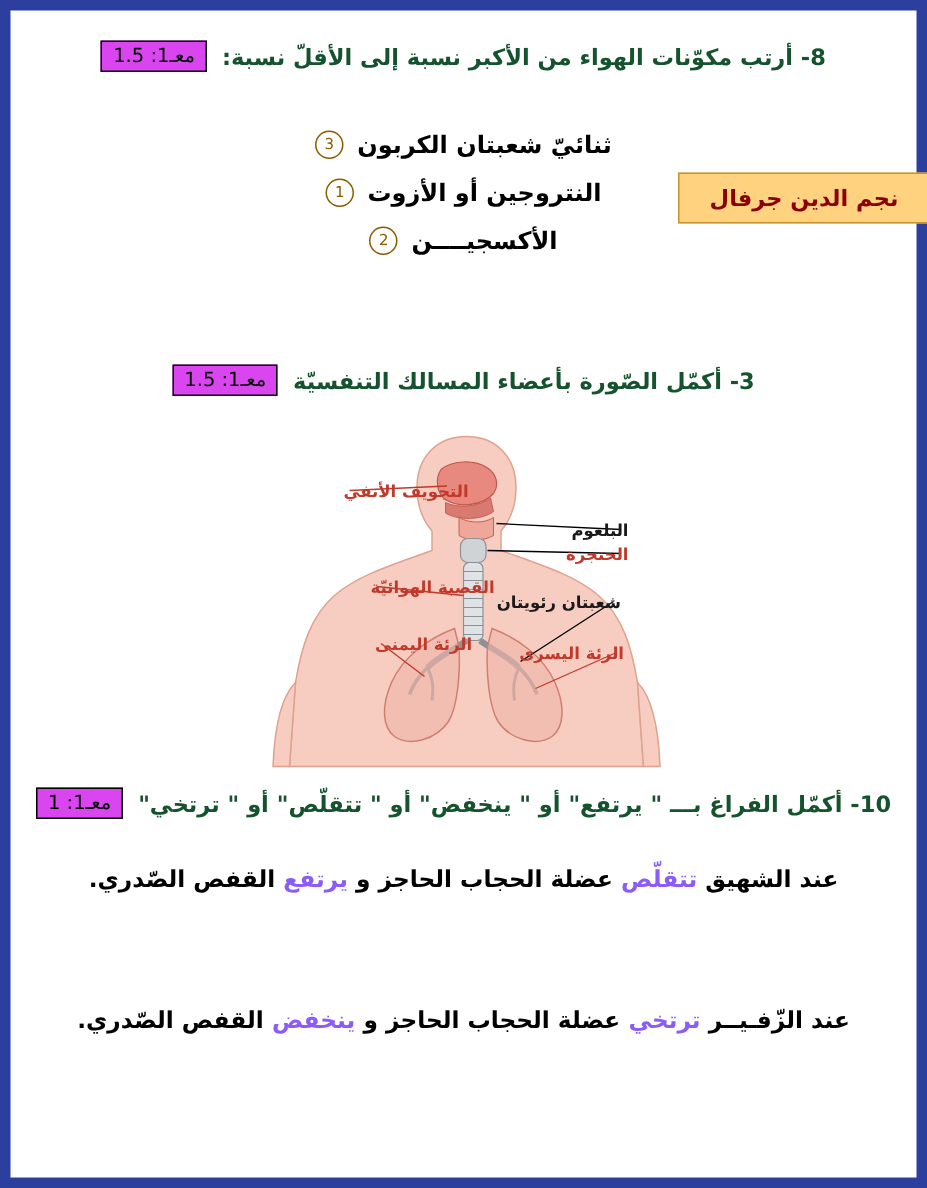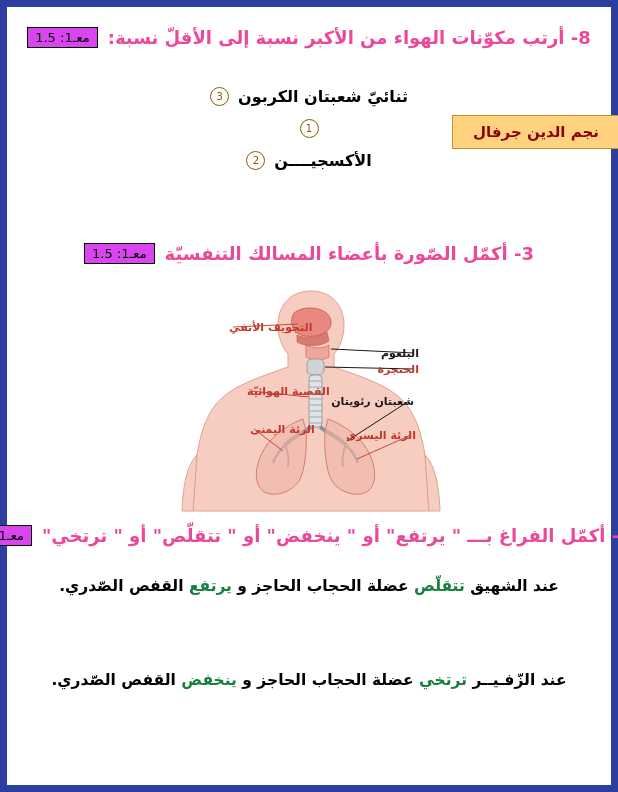--- a/index.html
+++ b/index.html
@@ -32,23 +32,23 @@
   .mark-box{
     border:1.5px solid #000;
     font-size:13px;
     padding:2px 7px;
     white-space:nowrap;
     background:#d946ef;
     font-family:"DejaVu Sans","Liberation Sans",sans-serif;
     letter-spacing:0;
   }
   .qtext{
-    font-size:18px;
-    font-weight:bold;
-    color:#ec4899;
+    font-size:15px;
+    font-weight:bold;
+    color:#14532d;
     white-space:nowrap;
   }
   
   #q8-head{
     position:absolute;
     top:20px; left:0; right:0;
     padding-right:0;
     justify-content:center;
   }
   #q8-head .mark-box{order:2;}
@@ -124,21 +124,21 @@
     position:absolute;
     left:0;right:0;
     text-align:center;
     font-size:15.5px;
     font-weight:bold;
     color:#000;
     direction:rtl;
   }
   #sent1{top:570px;}
   #sent2{top:664px;}
-  .hl{color:#15803d;}
+  .hl{color:#8b5cf6;}
   .sentence span{white-space:nowrap;}
   
   .lbl{
     font-family:"DejaVu Sans","Liberation Sans",sans-serif;
     font-size:11px;
     font-weight:bold;
     fill:#c0392b;
   }
   .lbl-dark{
     font-family:"DejaVu Sans","Liberation Sans",sans-serif;
@@ -159,20 +159,21 @@
       <span class="qtext">8- أرتب مكوّنات الهواء من الأكبر نسبة إلى الأقلّ نسبة:</span>
       <span class="mark-box">معـ1: 1.5</span>
     </div>
 
     <div class="answers">
       <div class="ans-row">
         <span class="ans-text">ثنائيّ شعبتان الكربون</span>
         <span class="num-circle">3</span>
       </div>
       <div class="ans-row">
+        <span class="ans-text">النتروجين أو الأزوت</span>
         <span class="num-circle">1</span>
       </div>
       <div class="ans-row">
         <span class="ans-text">الأكسجيــــن</span>
         <span class="num-circle">2</span>
       </div>
     </div>
 
     <div class="nametag">نجم الدين جرفال</div>
 

